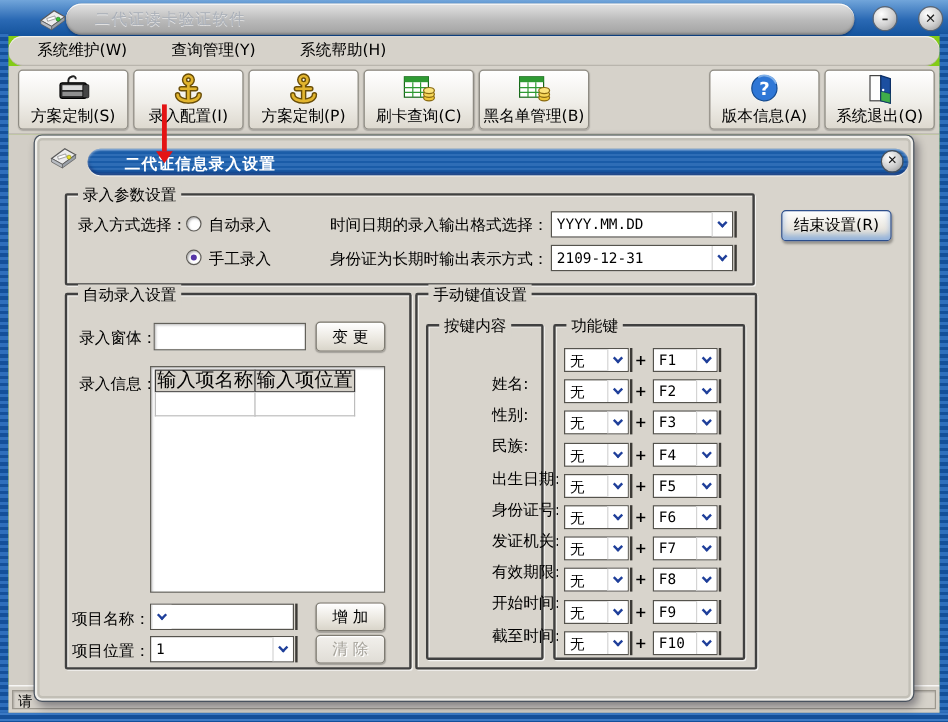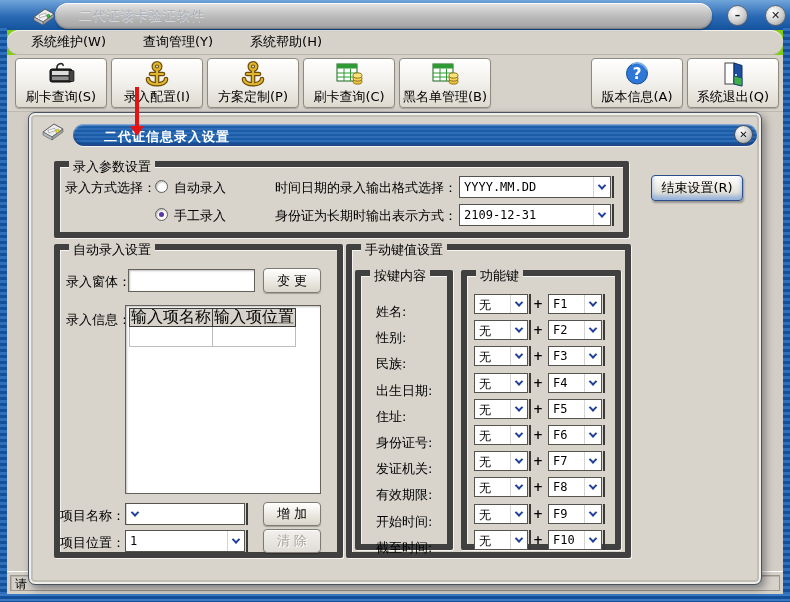--- a/index.html
+++ b/index.html
@@ -53,21 +53,21 @@
     background:repeating-linear-gradient(180deg,#2e6db6 0 2px,#1a5ca8 2px 4px);
     box-shadow:inset 0 1px 2px rgba(255,255,255,.55), inset 0 -2px 3px rgba(0,0,60,.45), 0 1px 0 rgba(255,255,255,.7);
     display:flex; align-items:flex-end; padding-left:31px; }
   .dlg-bar span { color:#fff; font-size:13px; font-weight:bold; letter-spacing:1px; }
   .dlg-close { position:absolute; left:705px; top:12px; width:19px; height:19px; border-radius:50%;
     background:radial-gradient(circle at 35% 30%,#ffffff,#cccccc 55%,#8d8d8d); border:1px solid #44505e;
     display:flex; align-items:center; justify-content:center; font-size:10px; font-weight:bold; color:#111; }
   .dlg-icon { position:absolute; left:12px; top:7px; }
 
   
-  .group { position:absolute; border:6px solid #404040; border-radius:2px;
+  .group { position:absolute; border:2px solid #404040; border-radius:2px;
     box-shadow:inset 1px 1px 0 rgba(255,255,255,.75), 1px 1px 0 rgba(255,255,255,.75); }
   .gtitle { position:absolute; top:-9px; left:9px; background:#d8d4cc; padding:0 4px; font-size:13px; color:#000; white-space:nowrap; }
   .lbl { position:absolute; font-size:13px; color:#000; white-space:nowrap; }
 
   
   .combo { position:absolute; display:flex; height:22px; background:#fff; border:1px solid #55534d; }
   .combo::after { content:''; position:absolute; right:-4px; top:-1px; bottom:-1px; width:2px; background:#3c3a36; }
   .combo-field { flex:1; font-size:12px; padding:3px 3px 0 4px; overflow:hidden; white-space:nowrap; color:#000; }
   .combo.mono .combo-field { font-family:"DejaVu Sans Mono","Liberation Mono",monospace; font-size:12px; }
   .combo-btn { width:17px; border-left:1px solid #d4d4d4; display:flex; align-items:center; justify-content:center; background:#fff; }
@@ -89,21 +89,21 @@
     box-shadow:inset 1px 1px 2px rgba(0,0,0,.25); overflow:hidden; }
   .lb-head { position:absolute; left:3px; top:2px; display:flex; }
   .lb-th { width:84px; height:19px; margin-left:-1px; background:#d6d2ca; border:1px solid #3c3c3c;
     font-size:16px; display:flex; align-items:center; justify-content:center; }
   .lb-th:first-child { margin-left:0; }
   .lb-row { position:absolute; left:3px; top:21px; display:flex; }
   .lb-td { width:84px; height:20px; margin-left:-1px; background:#fff; border:1px solid #bdbdbd; border-top:none; }
   .lb-td:first-child { margin-left:0; }
 
   
-  .key-labels { position:absolute; left:0; top:4px; right:0; padding-top:19px; }
+  .key-labels { position:absolute; left:0; top:16px; right:0; padding-top:19px;padding-left:38px; }
   .key-label-row { height:26.2px; display:flex; align-items:center; padding-left:15px; font-size:13px; color:#000; white-space:nowrap; }
   .fkey-rows { position:absolute; left:0; top:0; right:0; padding-top:15px; }
   .fkey-row { height:26.2px; display:flex; align-items:center; padding-left:7px; }
   .fkey-row .combo { position:relative; width:54px; height:20px; }
   .fkey-row .plus { width:20px; text-align:center; font-size:12px; font-weight:bold; color:#000; }
   .fkey-row .combo .combo-field { padding-top:2px; }
 
   
   .red-arrow { position:absolute; left:130px; top:87px; z-index:9; }
   .arrow-shaft { width:4px; height:39px; background:#e41414; margin-left:5px; }
@@ -143,21 +143,21 @@
   <div class="toolbar">
 
     <div class="tbtn" style="left:8px;">
       <svg class="ticon" width="32" height="30" viewBox="0 0 32 30">
         <path d="M12 9 C11 3 19 2 18 6" stroke="#222" stroke-width="1.6" fill="none"></path>
         <rect x="5" y="9" width="22" height="13" rx="2" fill="#2e2e2e" stroke="#000"></rect>
         <rect x="7" y="11" width="18" height="4" fill="#dcdcdc"></rect>
         <rect x="7" y="16.5" width="18" height="3.5" fill="#8f8f8f"></rect>
         <rect x="24" y="10.5" width="5" height="11" rx="1" fill="#444" stroke="#000" stroke-width="0.6"></rect>
       </svg>
-      <span class="tlabel">刷卡查询(S)</span>
+      <span class="tlabel">方案定制(S)</span>
     </div>
 
     <div class="tbtn" style="left:104px;">
       <svg class="ticon" width="30" height="32" viewBox="0 0 30 32">
         <g stroke="#6a4e08" stroke-width="4.6" fill="none" stroke-linecap="round">
           <circle cx="15" cy="6.5" r="3.2"></circle>
             <line x1="15" y1="10" x2="15" y2="24"></line>
           <line x1="9" y1="14" x2="21" y2="14"></line>
             <path d="M6 19 C6 26 24 26 24 19"></path>
         </g>
@@ -353,23 +353,20 @@
           <div class="key-label-row">
           <span>性别:</span>
         </div>
           <div class="key-label-row">
           <span>民族:</span>
         </div>
           <div class="key-label-row">
           <span>出生日期:</span>
         </div>
           <div class="key-label-row">
-          <span>住址:</span>
-        </div>
-          <div class="key-label-row">
           <span>身份证号:</span>
         </div>
           <div class="key-label-row">
           <span>发证机关:</span>
         </div>
           <div class="key-label-row">
           <span>有效期限:</span>
         </div>
           <div class="key-label-row">
           <span>开始时间:</span>

